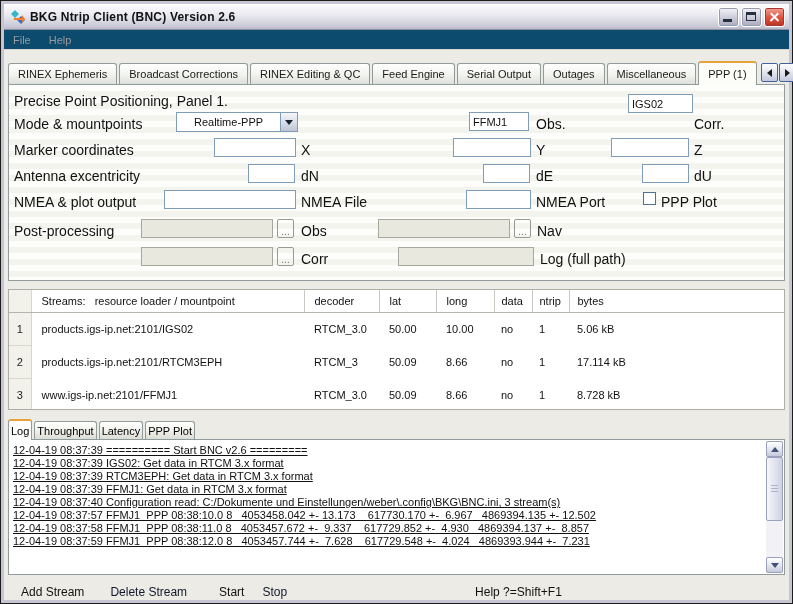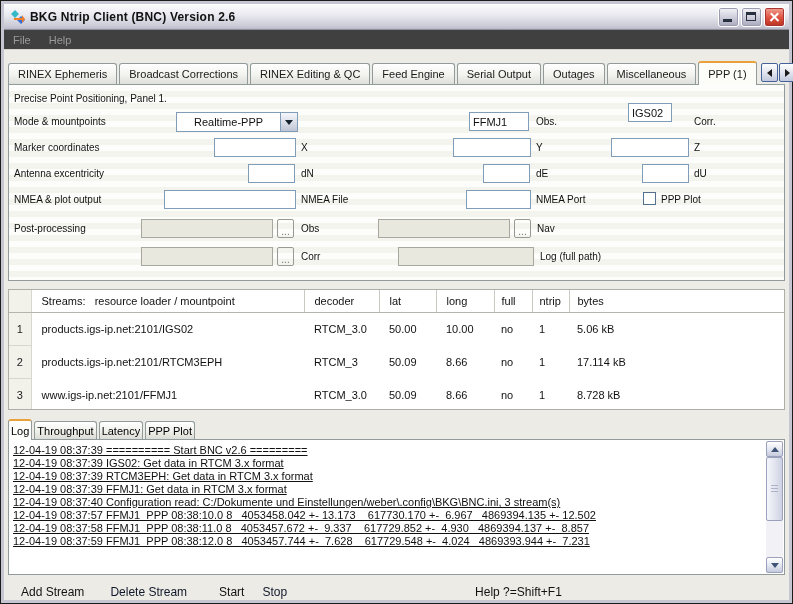--- a/index.html
+++ b/index.html
@@ -22,21 +22,21 @@
     background:linear-gradient(180deg,#f4f4f8 0%,#cfcfdd 50%,#a9a9bd 100%);
     box-shadow:inset 0 0 0 1px #9b9bb0; position:relative; cursor:default;
   }
   .win-btn.close { background:linear-gradient(180deg,#f0a395 0%,#de4f3d 55%,#b93322 100%); box-shadow:inset 0 0 0 1px #a33; }
   .glyph-min { position:absolute; left:4px; bottom:4px; width:9px; height:3px; background:#26303f; }
   .glyph-max { position:absolute; left:4px; top:4px; width:10px; height:9px; border:1px solid #26303f; border-top:3px solid #26303f; background:transparent; }
   .glyph-close-a,.glyph-close-b { position:absolute; left:4px; top:8px; width:11px; height:2.4px; background:#fff; }
   .glyph-close-a { transform:rotate(45deg); } .glyph-close-b { transform:rotate(-45deg); }
   
   .menubar {
-    height:20px; background:#404040; border-bottom:1px solid #d9d7d0;
+    height:20px; background:#0c4a6e; border-bottom:1px solid #d9d7d0;
     display:flex; align-items:center; font-size:11px; color:#9a9a9a; gap:18px; padding-left:9px;
   }
   
   .bodyarea { height:550px; background:#ecebe5; position:relative; }
   .spacer-top { height:10px; }
   
   .tabstrip { height:24px; display:flex; align-items:flex-end; padding-left:4px; position:relative; z-index:2; }
   .tab {
     height:21px; padding:0 9px; margin-right:2px; font-size:11px; color:#1a1a1a;
     display:flex; align-items:center; border:1px solid #919b9c; border-bottom:none;
@@ -56,21 +56,21 @@
   }
   .tri-left { width:0; height:0; border-top:4px solid transparent; border-bottom:4px solid transparent; border-right:5px solid #1a1a1a; }
   .tri-right { width:0; height:0; border-top:4px solid transparent; border-bottom:4px solid transparent; border-left:5px solid #1a1a1a; }
   
   .tabpage {
     margin:0 4px; height:197px; border:1px solid #919b9c; position:relative; z-index:1;
     background:repeating-linear-gradient(180deg,#fdfdfb 0px,#fdfdfb 6px,#f4f4ee 6px,#f4f4ee 12px);
     font-size:11px; color:#111;
   }
   .abs { position:absolute; }
-  .flabel { font-size:10px; color:#111; white-space:nowrap; }
+  .flabel { font-size:14px; color:#111; white-space:nowrap; }
   .txt {
     height:19px; border:1px solid #7f9db9; background:#fff; font-size:11px;
     font-family:"Liberation Sans", sans-serif; padding:0 3px; color:#111;
   }
   .txt:disabled, .txt.dis { background:#e9e8df; border:1px solid #a8a79e; color:#555; }
   .combo {
     height:20px; border:1px solid #7f9db9; background:#fff; display:flex;
     align-items:center; justify-content:space-between; padding-left:4px;
   }
   .combo-btn {
@@ -217,21 +217,21 @@
 
       <div class="abs flabel" style="left:5px; top:31px;">Mode &amp; mountpoints</div>
       <div class="abs combo" style="left:167px; top:27px; width:122px;padding-left:17px;">
         <span>Realtime-PPP</span>
         <span class="combo-btn">
             <span class="tri-down"></span>
           </span>
       </div>
       <input class="abs txt" style="left: 460px; top: 27px; width: 60px;" value="FFMJ1">
       <div class="abs flabel" style="left:527px; top:31px;">Obs.</div>
-      <input class="abs txt" style="left: 619px; top: 18px; width: 44px;" value="IGS02">
+      <input class="abs txt" style="left: 619px; top: 9px; width: 65px;" value="IGS02">
       <div class="abs flabel" style="left:685px; top:31px;">Corr.</div>
 
       <div class="abs flabel" style="left:5px; top:57px;">Marker coordinates</div>
       <input class="abs txt" style="left: 205px; top: 53px; width: 82px;">
       <div class="abs flabel" style="left:292px; top:57px;">X</div>
       <input class="abs txt" style="left: 444px; top: 53px; width: 78px;">
       <div class="abs flabel" style="left:527px; top:57px;">Y</div>
       <input class="abs txt" style="left: 602px; top: 53px; width: 78px;">
       <div class="abs flabel" style="left:685px; top:57px;">Z</div>
 
@@ -268,21 +268,21 @@
 
     <div class="table-frame">
       <table>
         <thead>
           <tr>
             <th class="c-num rownum-h"></th>
             <th class="c-mount pad10">Streams:   resource loader / mountpoint</th>
             <th class="c-dec pad10">decoder</th>
             <th class="c-lat pad10">lat</th>
             <th class="c-long pad10">long</th>
-            <th class="c-nmea pad7">full</th>
+            <th class="c-nmea pad7">data</th>
             <th class="c-ntrip pad7">ntrip</th>
             <th class="pad8">bytes</th>
           </tr>
         </thead>
         <tbody>
           <tr>
             <td class="rownum">1</td>
             <td class="pad10">products.igs-ip.net:2101/IGS02</td>
             <td class="pad10">RTCM_3.0</td>
             <td class="pad10">50.00</td>

